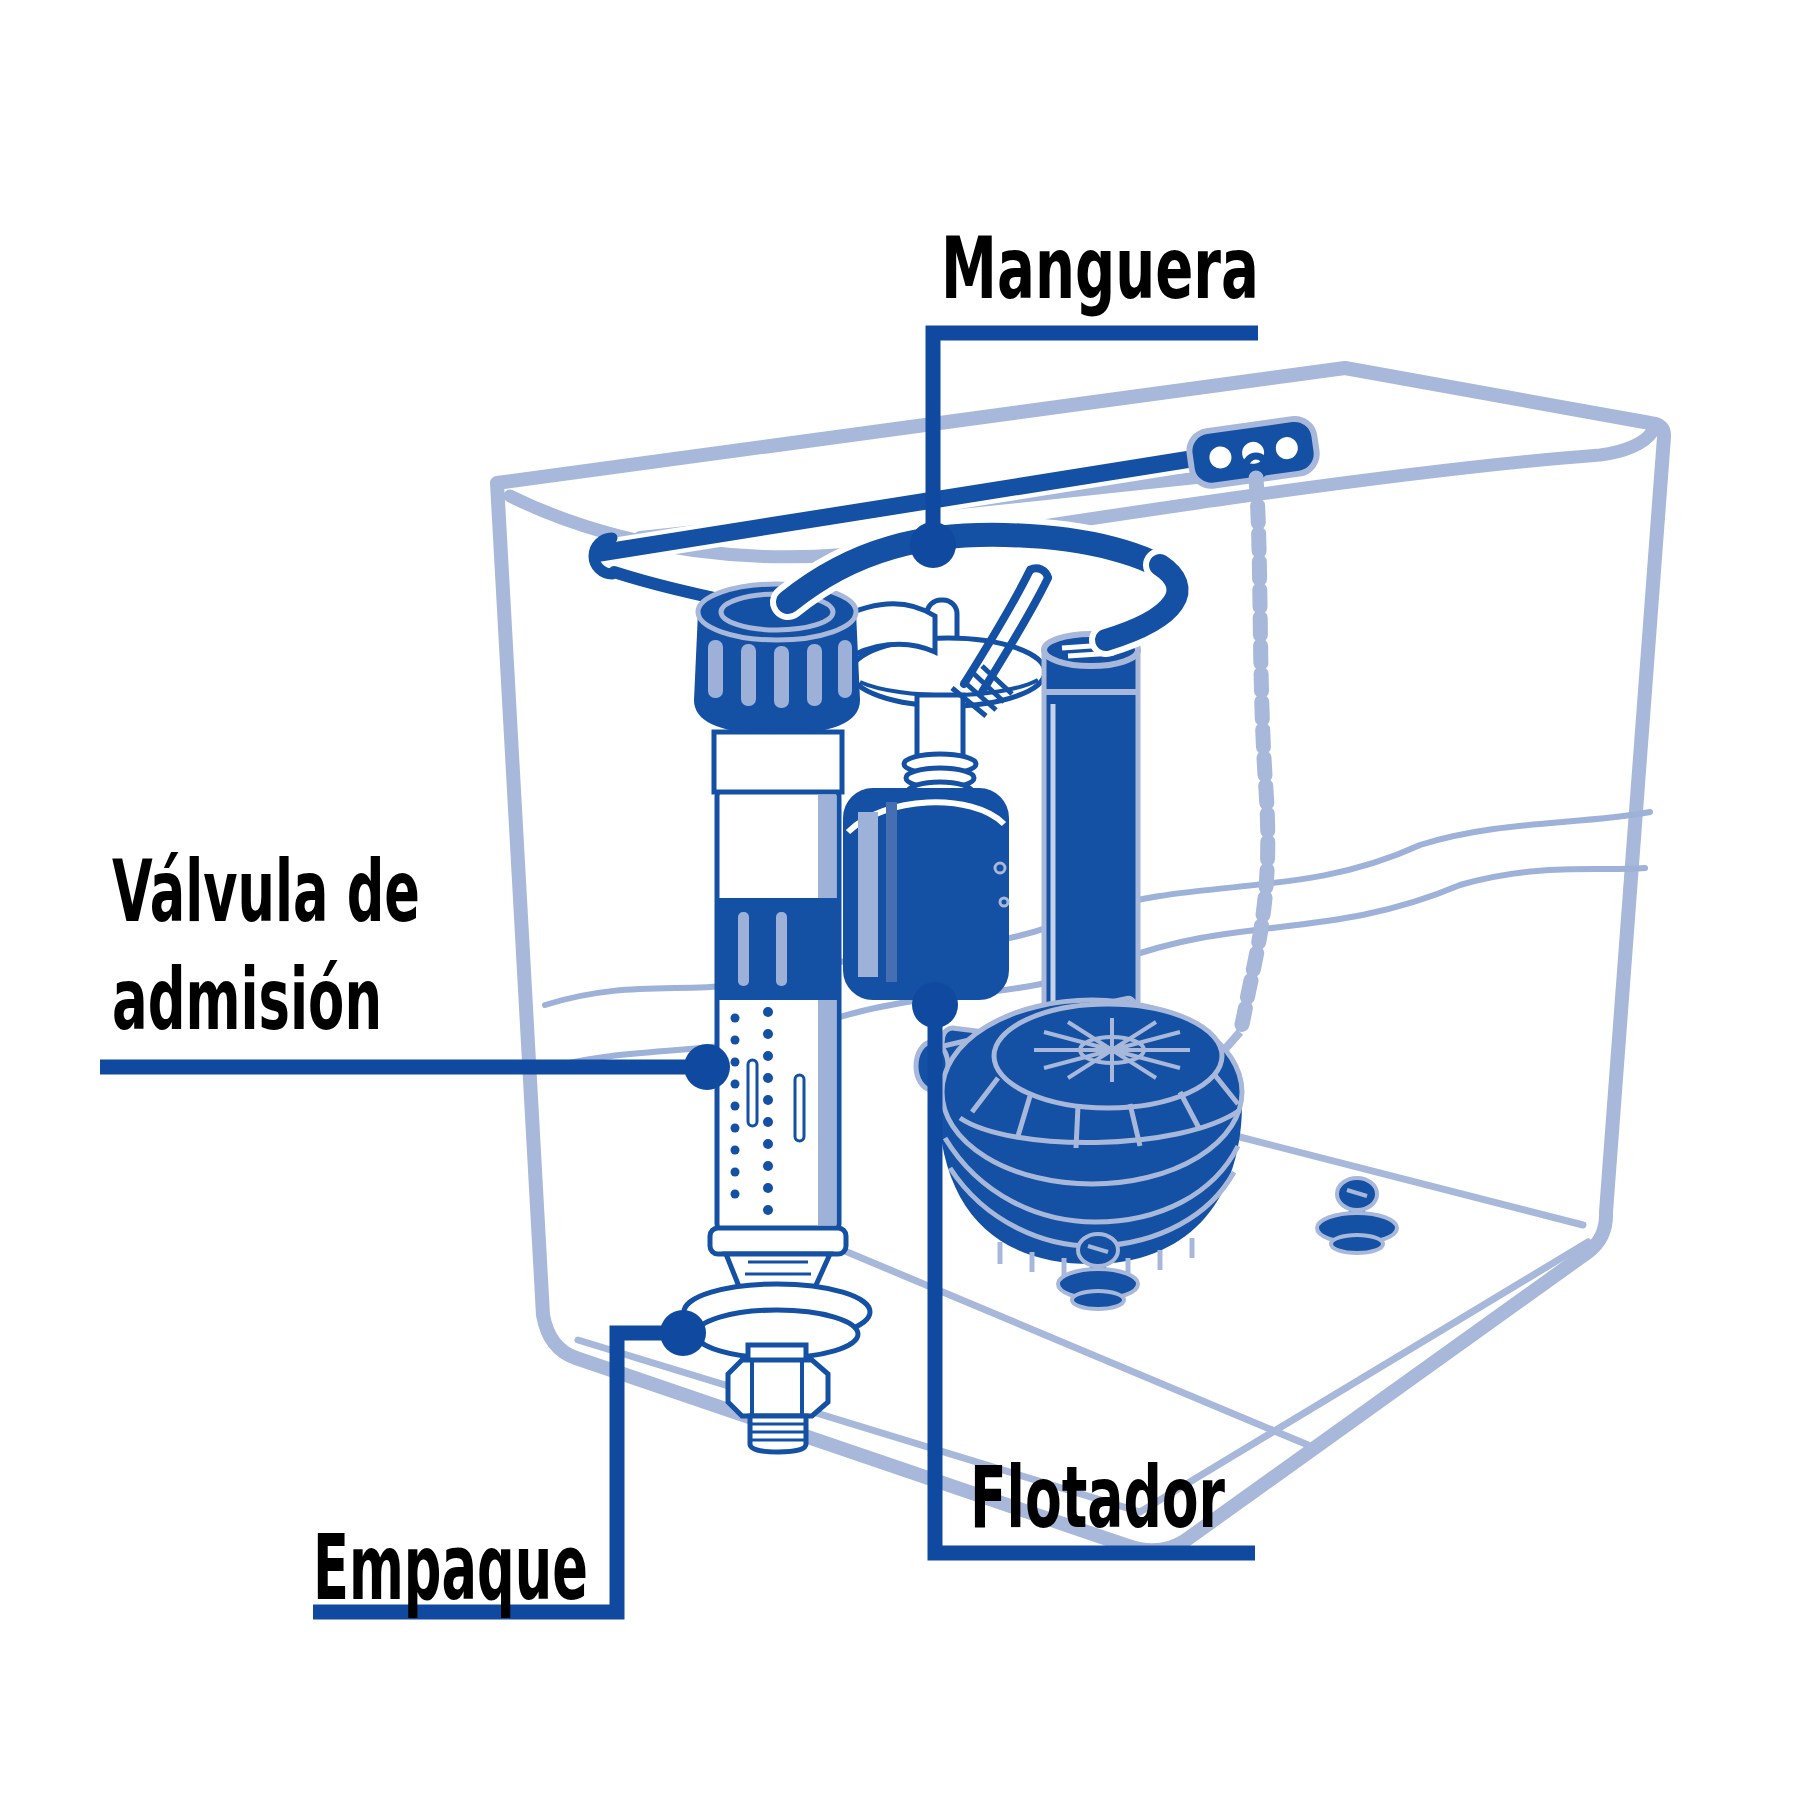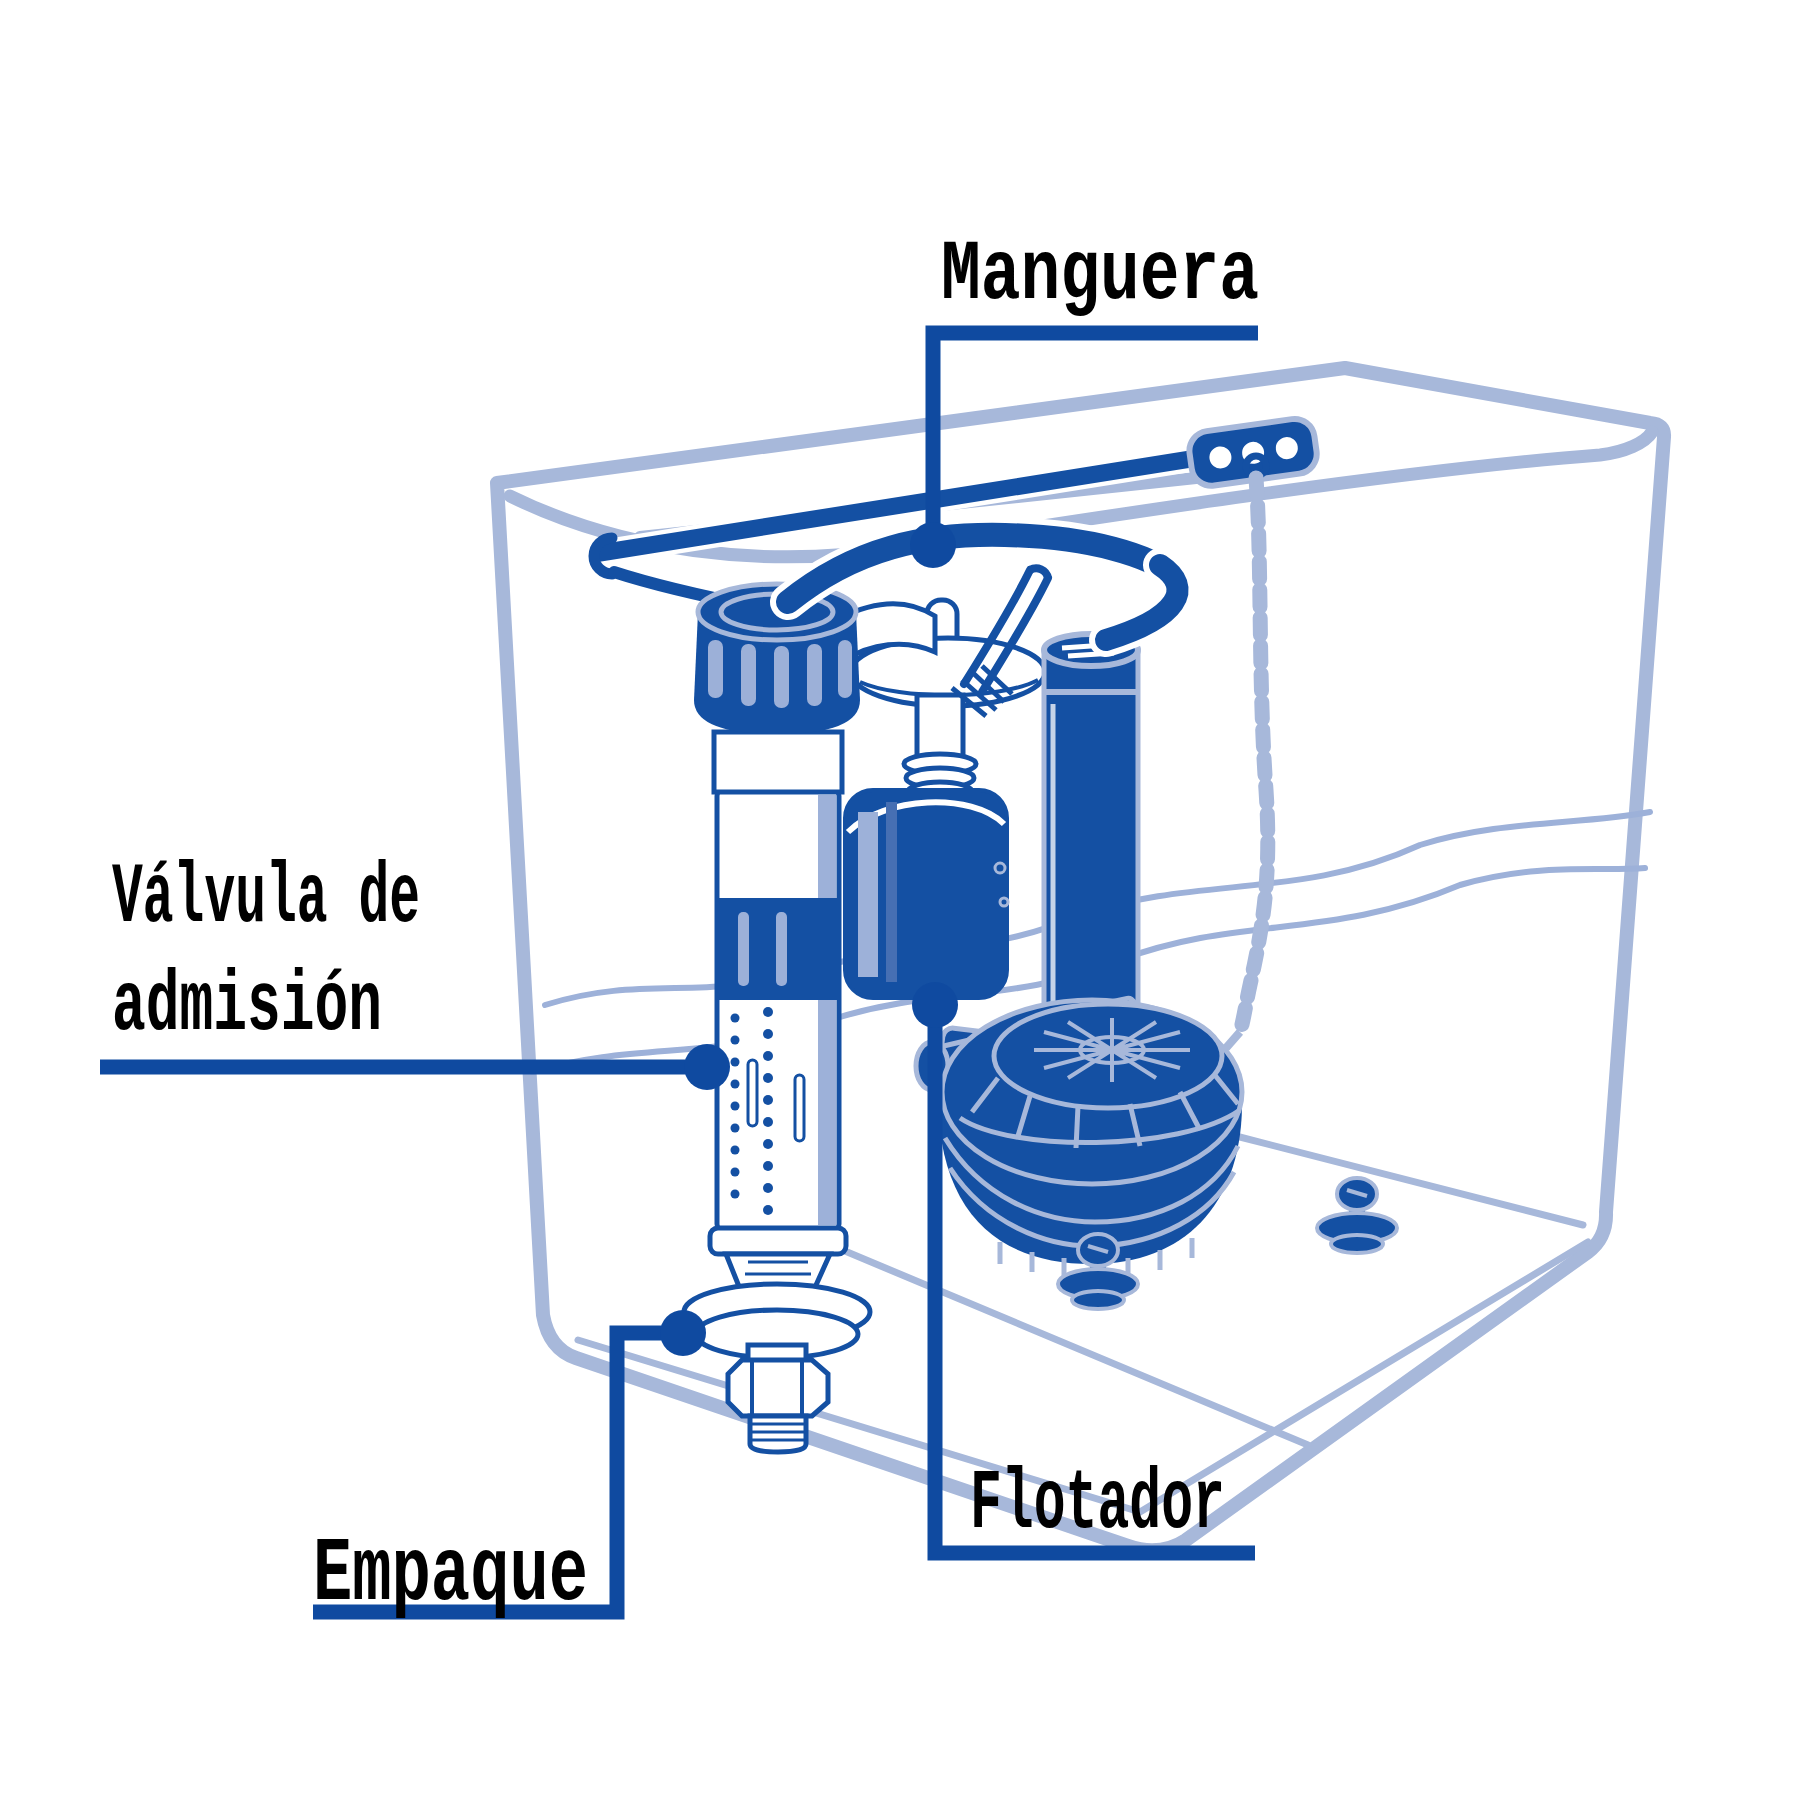--- a/index.html
+++ b/index.html
@@ -1,18 +1,18 @@
 <!DOCTYPE html>
 <html><head>
 <meta charset="utf-8">
 <style>
   html,body{margin:0;padding:0;background:#ffffff;}
   body{width:1800px;height:1800px;position:relative;overflow:hidden;
        font-family:"DejaVu Sans","Liberation Sans",sans-serif;}
-  #stage{position:absolute;inset:0;font-family:Liberation Mono, monospace;}
+  #stage{position:absolute;inset:0;}
   svg{display:block;}
   .lbl{font-weight:700;fill:#000000;}
   .tank{stroke:#a7b8da;fill:none;stroke-linejoin:round;stroke-linecap:round;}
   .thin{stroke:#a7b8da;fill:none;stroke-linecap:round;}
   .water{stroke:#9db1d9;stroke-width:6;fill:none;stroke-linecap:round;}
   .dark{fill:#1450a3;}
   .dkline{stroke:#1450a3;fill:none;stroke-linecap:round;}
   .white{fill:#ffffff;stroke:#1450a3;stroke-width:5;}
   .leader{stroke:#0f4aa0;stroke-width:15;fill:none;stroke-linejoin:miter;}
   .leader-dot{fill:#0f4aa0;}

